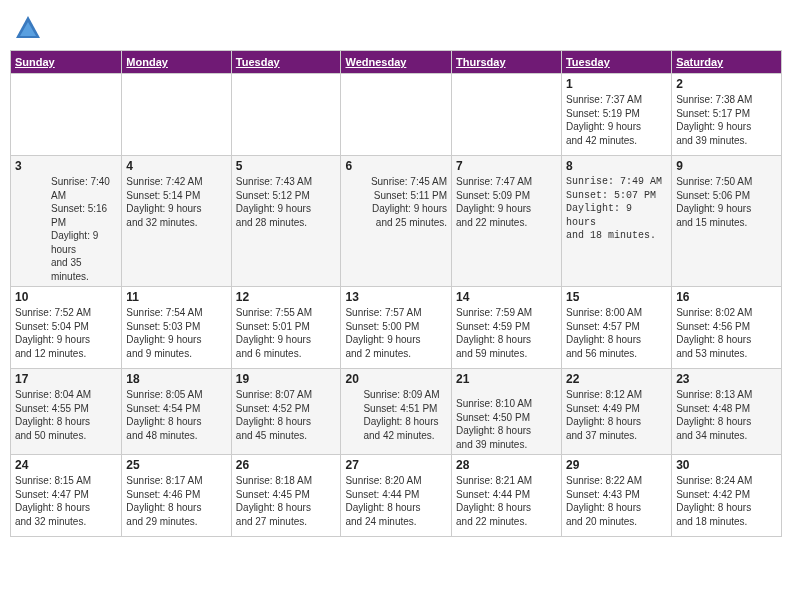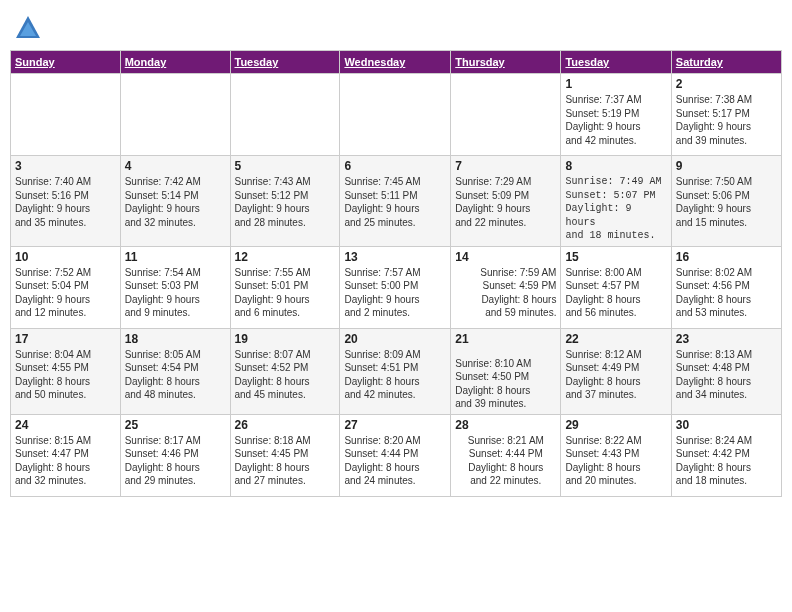--- a/index.html
+++ b/index.html
@@ -152,49 +152,49 @@
             <span class="day-num">2</span>
             <div class="day-info" style="white-space: pre-line;">Sunrise: 7:38 AM
 Sunset: 5:17 PM
 Daylight: 9 hours
 and 39 minutes.</div>
           </td>
         </tr>
         <tr>
           <td>
             <span class="day-num">3</span>
-            <div class="day-info" style="white-space: pre-line;">Sunrise: 7:40 AM
+            <div class="day-info" style="white-space: pre-line; margin-left: 36px;">Sunrise: 7:40 AM
 Sunset: 5:16 PM
 Daylight: 9 hours
 and 35 minutes.</div>
           </td>
           <td>
             <span class="day-num">4</span>
             <div class="day-info" style="white-space: pre-line;">Sunrise: 7:42 AM
 Sunset: 5:14 PM
 Daylight: 9 hours
 and 32 minutes.</div>
           </td>
           <td>
             <span class="day-num">5</span>
             <div class="day-info" style="white-space: pre-line;">Sunrise: 7:43 AM
 Sunset: 5:12 PM
 Daylight: 9 hours
 and 28 minutes.</div>
           </td>
           <td>
             <span class="day-num">6</span>
-            <div class="day-info" style="white-space: pre-line;">Sunrise: 7:45 AM
+            <div class="day-info" style="white-space: pre-line; text-align: right;">Sunrise: 7:45 AM
 Sunset: 5:11 PM
 Daylight: 9 hours
 and 25 minutes.</div>
           </td>
           <td>
             <span class="day-num">7</span>
-            <div class="day-info" style="white-space: pre-line;">Sunrise: 7:29 AM
+            <div class="day-info" style="white-space: pre-line;">Sunrise: 7:47 AM
 Sunset: 5:09 PM
 Daylight: 9 hours
 and 22 minutes.</div>
           </td>
           <td>
             <span class="day-num">8</span>
             <div class="day-info" style="white-space: pre-line; font-family: Liberation Mono, monospace;">Sunrise: 7:49 AM
 Sunset: 5:07 PM
 Daylight: 9 hours
 and 18 minutes.</div>
@@ -231,21 +231,21 @@
           </td>
           <td>
             <span class="day-num">13</span>
             <div class="day-info" style="white-space: pre-line;">Sunrise: 7:57 AM
 Sunset: 5:00 PM
 Daylight: 9 hours
 and 2 minutes.</div>
           </td>
           <td>
             <span class="day-num">14</span>
-            <div class="day-info" style="white-space: pre-line; text-align: right;">Sunrise: 7:59 AM
+            <div class="day-info" style="white-space: pre-line;">Sunrise: 7:59 AM
 Sunset: 4:59 PM
 Daylight: 8 hours
 and 59 minutes.</div>
           </td>
           <td>
             <span class="day-num">15</span>
             <div class="day-info" style="white-space: pre-line;">Sunrise: 8:00 AM
 Sunset: 4:57 PM
 Daylight: 8 hours
 and 56 minutes.</div>
@@ -275,21 +275,21 @@
           </td>
           <td>
             <span class="day-num">19</span>
             <div class="day-info" style="white-space: pre-line;">Sunrise: 8:07 AM
 Sunset: 4:52 PM
 Daylight: 8 hours
 and 45 minutes.</div>
           </td>
           <td>
             <span class="day-num">20</span>
-            <div class="day-info" style="white-space: pre-line;">Sunrise: 8:09 AM
+            <div class="day-info" style="white-space: pre-line; margin-left: 18px;">Sunrise: 8:09 AM
 Sunset: 4:51 PM
 Daylight: 8 hours
 and 42 minutes.</div>
           </td>
           <td>
             <span class="day-num">21</span>
             <div class="day-info" style="white-space: pre-line; margin-top: 11px;">Sunrise: 8:10 AM
 Sunset: 4:50 PM
 Daylight: 8 hours
 and 39 minutes.</div>
@@ -333,21 +333,21 @@
           </td>
           <td>
             <span class="day-num">27</span>
             <div class="day-info" style="white-space: pre-line;">Sunrise: 8:20 AM
 Sunset: 4:44 PM
 Daylight: 8 hours
 and 24 minutes.</div>
           </td>
           <td>
             <span class="day-num">28</span>
-            <div class="day-info" style="white-space: pre-line; text-align: center;">Sunrise: 8:21 AM
+            <div class="day-info" style="white-space: pre-line;">Sunrise: 8:21 AM
 Sunset: 4:44 PM
 Daylight: 8 hours
 and 22 minutes.</div>
           </td>
           <td>
             <span class="day-num">29</span>
             <div class="day-info" style="white-space: pre-line;">Sunrise: 8:22 AM
 Sunset: 4:43 PM
 Daylight: 8 hours
 and 20 minutes.</div>

